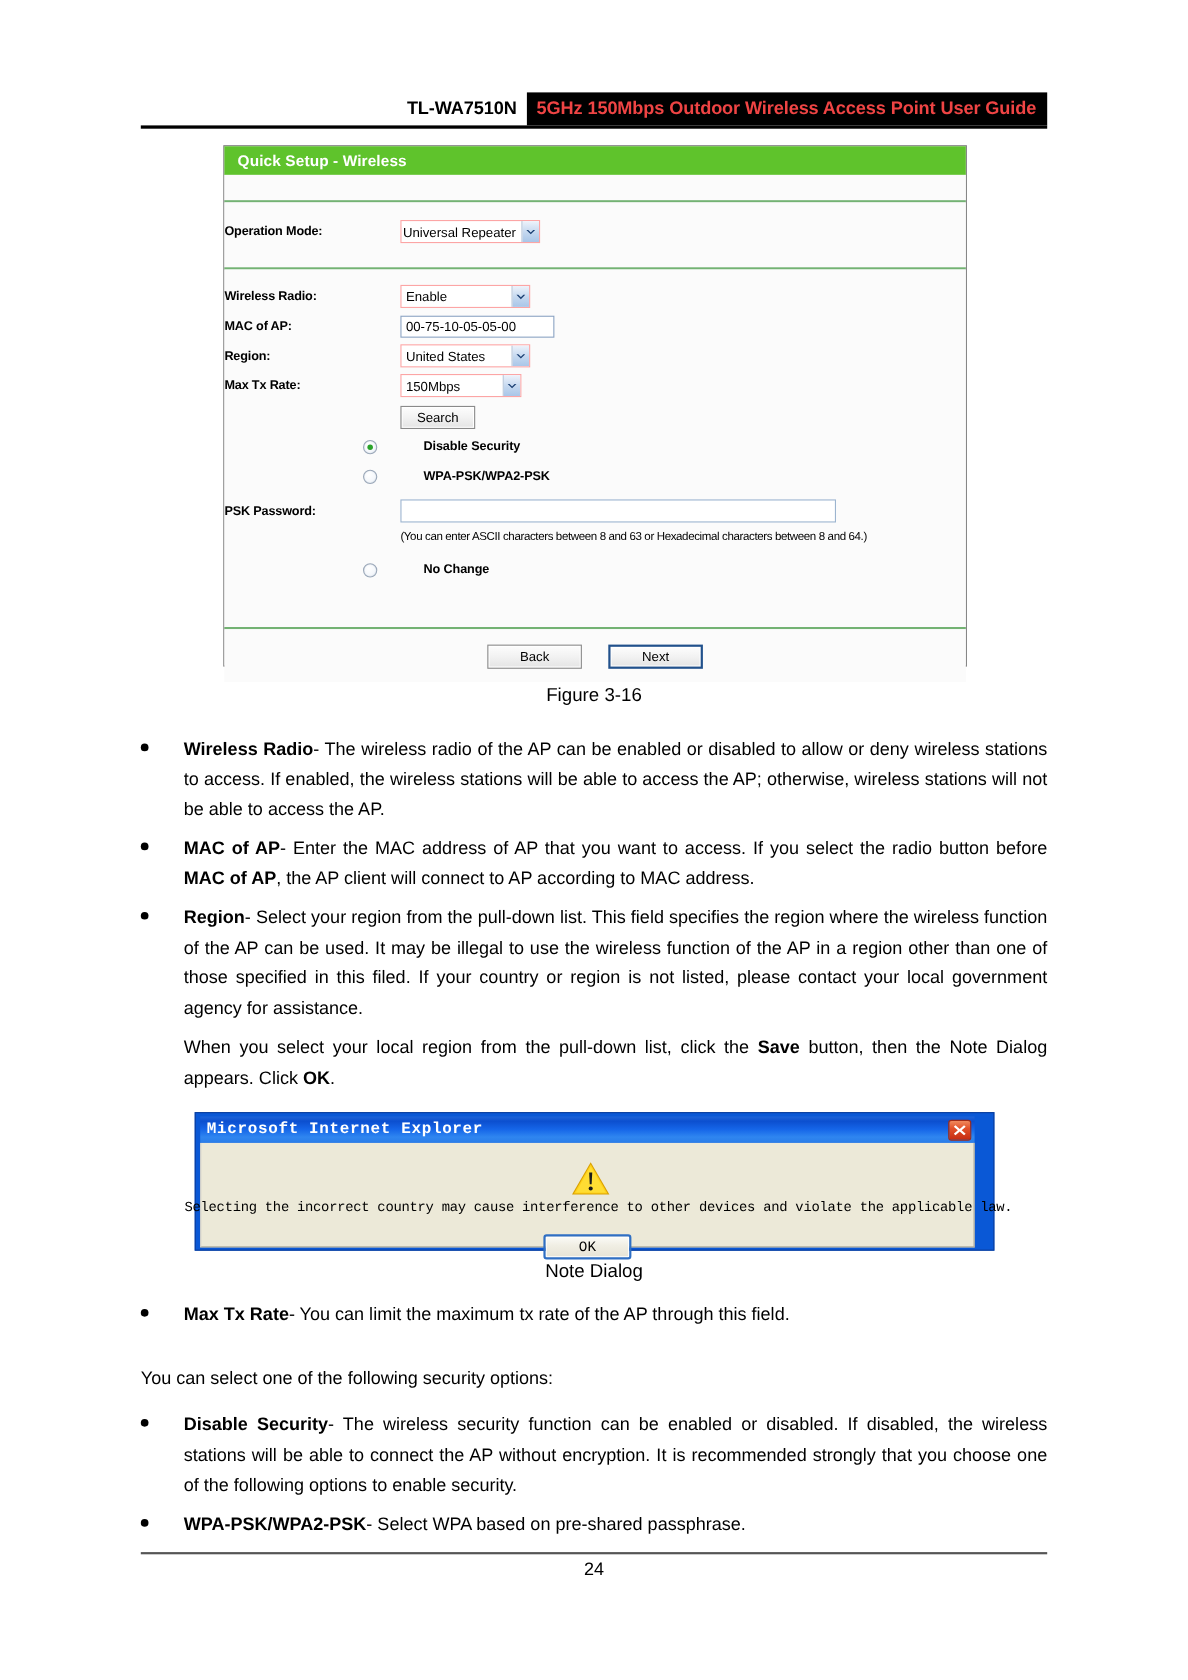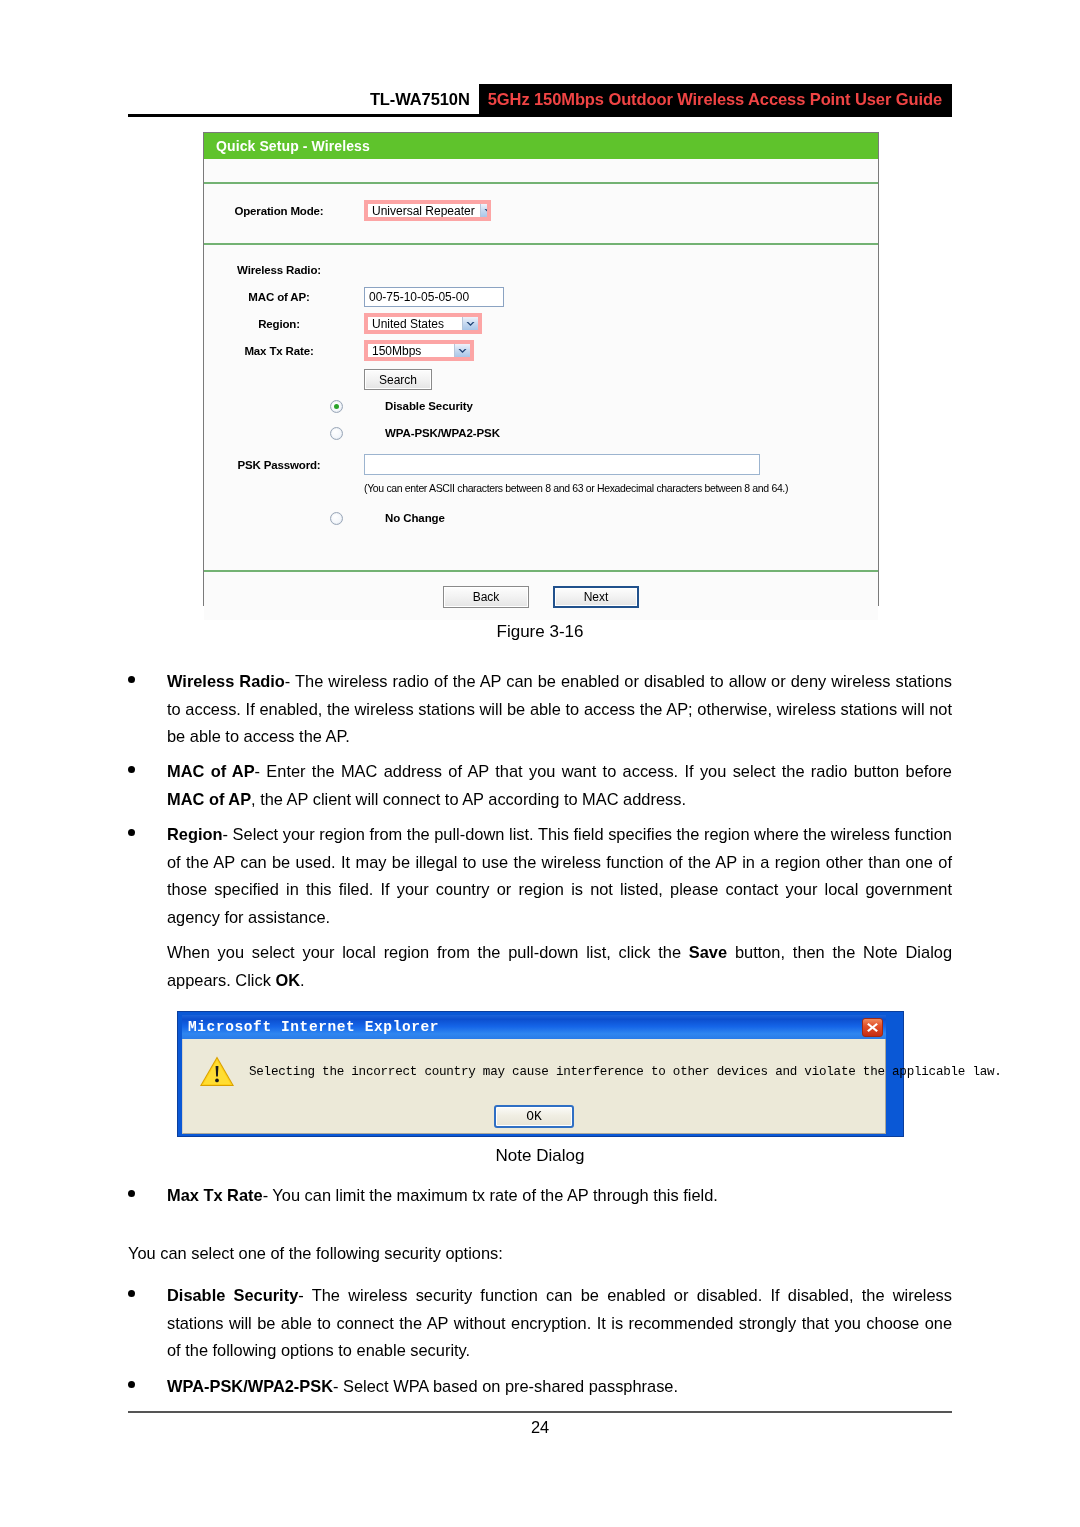--- a/index.html
+++ b/index.html
@@ -80,40 +80,41 @@
   .sec-buttons { padding: 14px 0 12px 0; }
 
   .frow {
     display: flex;
     align-items: center;
     min-height: 25px;
     margin-bottom: 2px;
   }
   .flabel {
     width: 160px;
-    text-align: center;
+    text-align: left;
     padding-right: 10px;
     font-size: 11.5px;
     font-weight: bold;
     color: #000;
     flex: 0 0 160px;
     letter-spacing: -0.15px;
   }
   .fctl { flex: 1 1 auto; display: flex; align-items: center; }
 
   
   .selbox {
     height: 21px;
-    border: 4px solid #fca5a5;
+    border: 1px solid #fca5a5;
     background: #ffffff;
     display: inline-flex;
     align-items: stretch;
     font-size: 12px;
     color: #000;
     overflow: hidden;
+    justify-content: flex-end;
   }
   .selbox .seltext {
     padding: 0 5px 0 4px;
     display: flex; align-items: center;
     white-space: nowrap;
     flex: 1 1 auto;
   }
   .selbox .selarrow {
     width: 16px;
     background: linear-gradient(to bottom, #eef3fb 0%, #c3d7ef 55%, #a9c6e8 100%);
@@ -287,20 +288,21 @@
     background: #ece9d8;
     border-left: 1px solid #d4d0c8;
     border-right: 1px solid #aca899;
     border-bottom: 1px solid #aca899;
     position: relative;
   }
   .ie-msgrow {
     display: flex;
     align-items: center;
     padding: 16px 10px 0 16px;
+    flex-direction: column;
   }
   .warn-icon { flex: 0 0 36px; width: 36px; height: 33px; }
   .ie-msgtext {
     font-family: "Liberation Mono", monospace;
     font-size: 12.6px;
     color: #000;
     margin-left: 14px;
     white-space: nowrap;
     letter-spacing: -0.25px;
   }
@@ -369,20 +371,30 @@
       </div>
     </div>
   </div>
 
   <div class="greenline"></div>
 
   <div class="sec sec-main">
 
     <div class="frow">
       <div class="flabel">Wireless Radio:</div>
+      <div class="fctl">
+        <div class="selbox sel-w-radio">
+          <span class="seltext">Enable</span>
+          <span class="selarrow">
+            <svg width="9" height="6" viewBox="0 0 9 6">
+                <path d="M0.5 1 L4.5 5 L8.5 1 L6.8 1 L4.5 3.3 L2.2 1 Z" fill="#1b3f72"></path>
+              </svg>
+          </span>
+        </div>
+      </div>
     </div>
 
     <div class="frow">
       <div class="flabel">MAC of AP:</div>
       <div class="fctl">
         <div class="txtbox txt-mac">00-75-10-05-05-00</div>
       </div>
     </div>
 
     <div class="frow">

